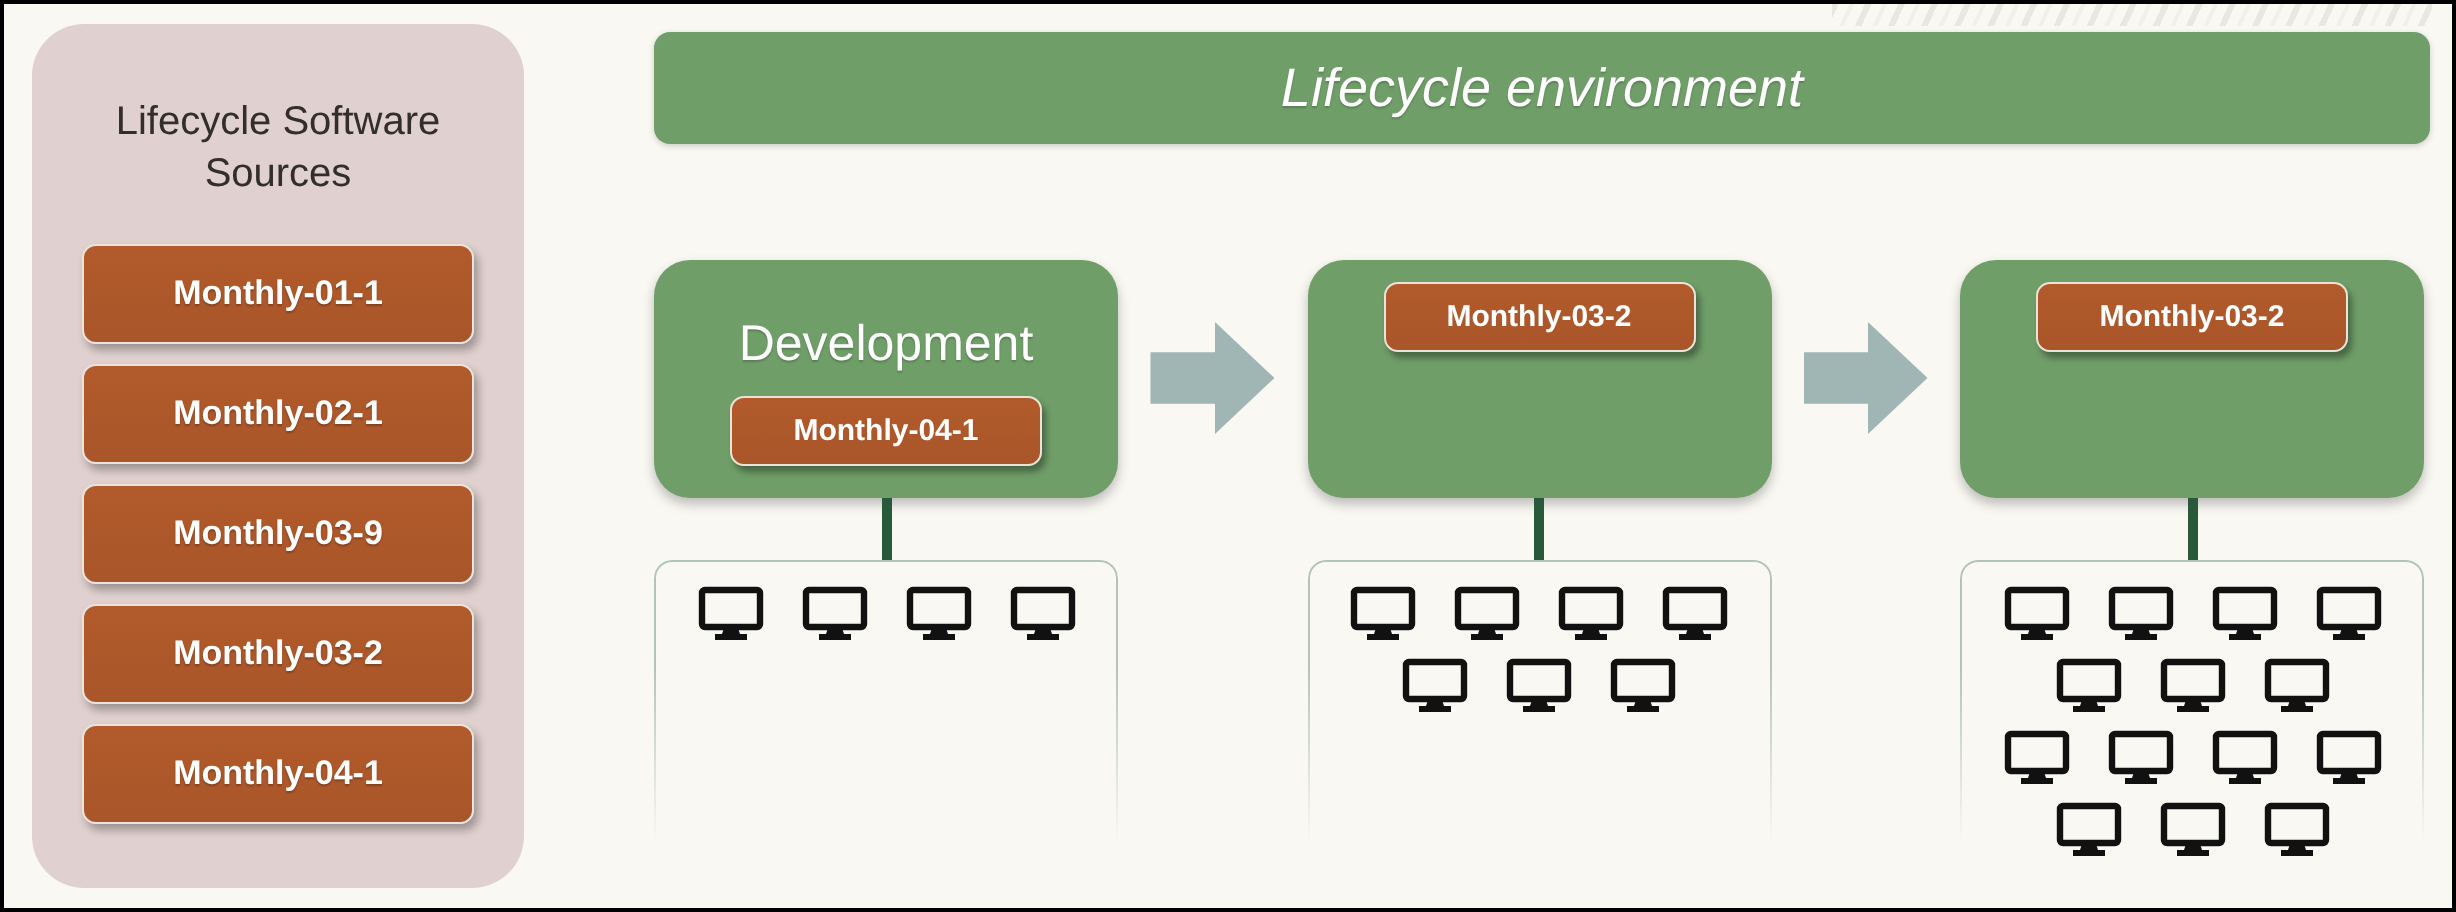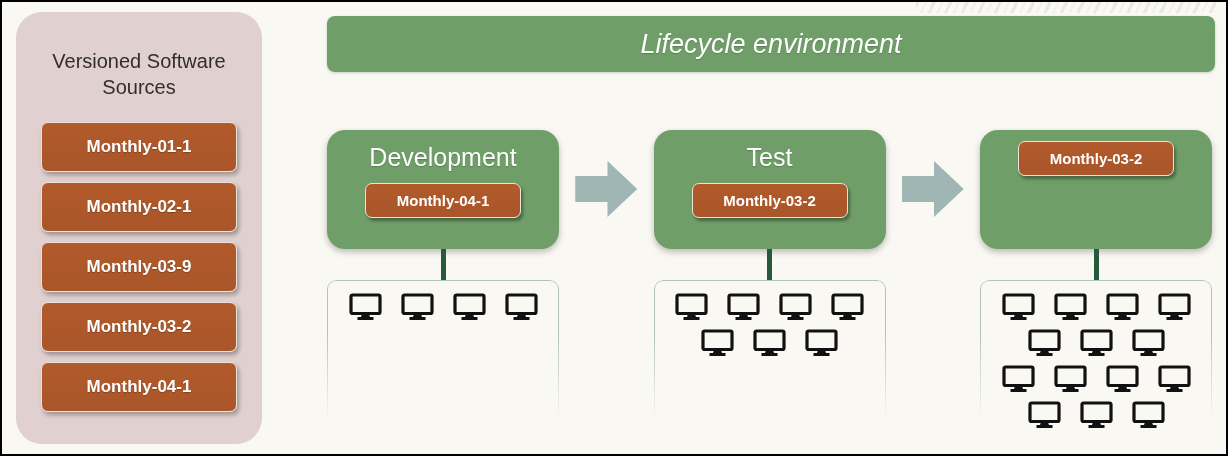--- a/index.html
+++ b/index.html
@@ -66,21 +66,21 @@
     display:flex;justify-content:space-between;align-items:flex-start;
   }
   .env-col{width:232px;}
   .env-box{
     height:119px;border-radius:18px;
     background:var(--green,#6f9e68);
     box-shadow:0 3px 6px rgba(0,0,0,.25);
     text-align:center;color:var(--light-text,#fff);
   }
   .env-title{
-    padding-top:13px;font-size:25px;
+    padding-top:28px;font-size:25px;
     text-shadow:0 1px 1px rgba(0,0,0,.2);
   }
   .env-source{
     display:inline-block;margin-top:11px;
     width:154px;height:33px;line-height:33px;
     background:linear-gradient(var(--orange,#b25a2b), #a9562a);
     border:1px solid var(--orange-border,#e9e3d9);
     border-radius:7px;
     box-shadow:2px 3px 3px rgba(0,0,0,.35);
     color:var(--light-text,#fff);font-size:15px;font-weight:bold;
@@ -112,21 +112,21 @@
   }
 </style>
 </head>
 <body>
 
 <div class="frame">
 
   <div class="watermark"></div>
 
   <aside class="panel">
-    <div class="panel-title">Versioned Software Sources</div>
+    <div class="panel-title">Lifecycle Software Sources</div>
     <div class="source-list">
   <div class="source-btn">Monthly-01-1</div>
 
   <div class="source-btn">Monthly-02-1</div>
 
   <div class="source-btn">Monthly-03-9</div>
 
   <div class="source-btn">Monthly-03-2</div>
 
   <div class="source-btn">Monthly-04-1</div>
@@ -171,21 +171,20 @@
     <rect x="8.5" y="24" width="16" height="3" fill="#111111"></rect>
   </svg>
 </div>
         </div>
     </div>
 
     <div class="arrow"></div>
 
     <div class="env-col">
       <div class="env-box">
-        <div class="env-title">Test</div>
         <div class="env-source">Monthly-03-2</div>
       </div>
       <div class="connector"></div>
       <div class="cluster">
           <div class="m-row">
   <svg class="monitor-icon" width="33" height="27" viewBox="0 0 33 27" aria-hidden="true">
     <rect x="2" y="2" width="29" height="18.5" rx="1.5" fill="none" stroke="#111111" stroke-width="3.2"></rect>
     <polygon points="13,21 20,21 21,24 12,24" fill="#111111"></polygon>
     <rect x="8.5" y="24" width="16" height="3" fill="#111111"></rect>
   </svg>

